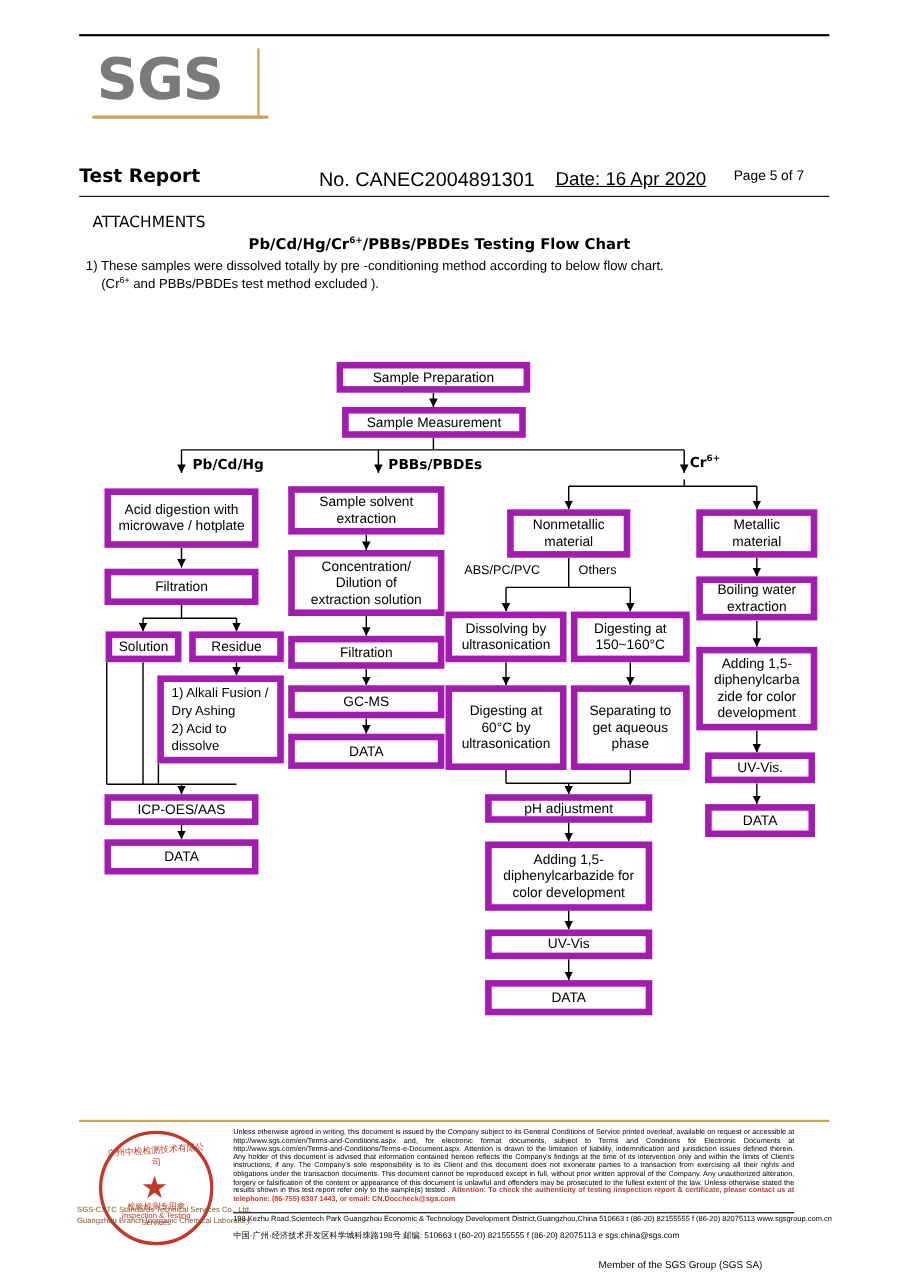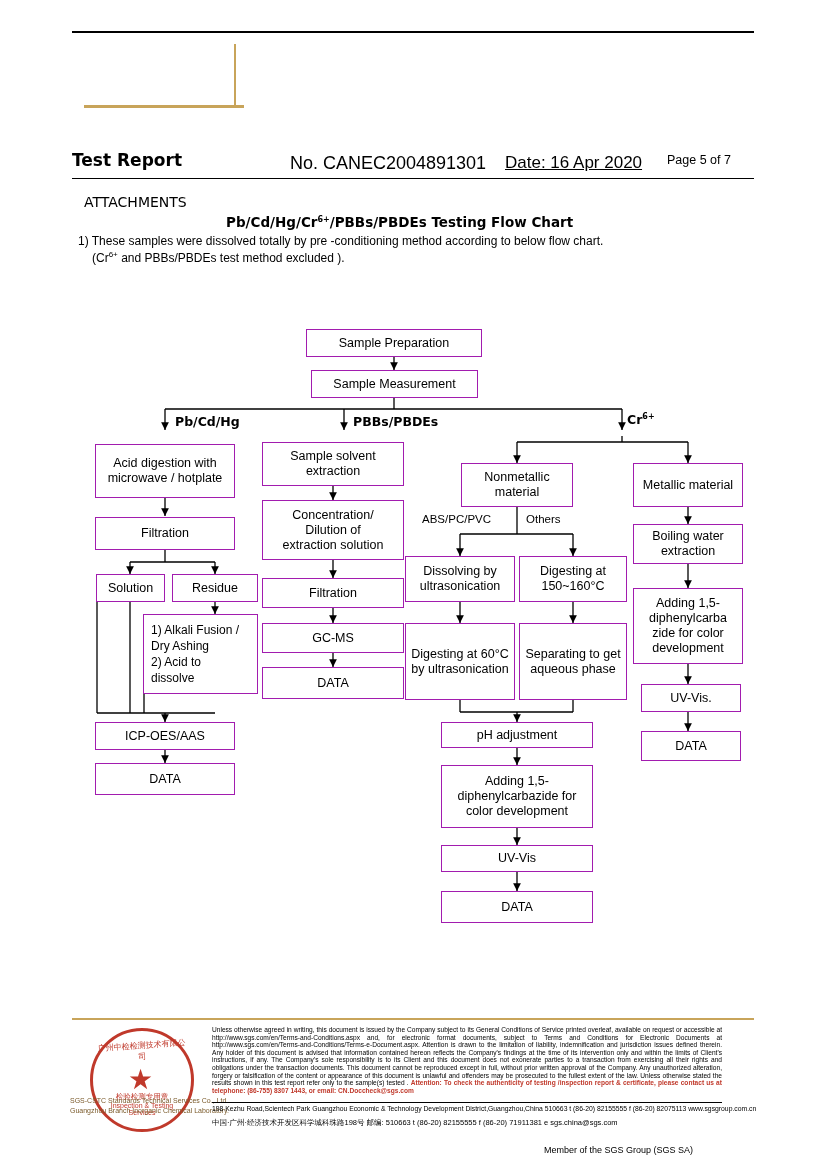--- a/index.html
+++ b/index.html
@@ -136,21 +136,21 @@
   
   #flow {
     position: absolute;
     left: 0;
     top: 0;
     width: 826px;
     height: 1168px;
   }
   .node {
     position: absolute;
-    border: 1px solid #a21caf;
+    border: 6px solid #a21caf;
     background: #fff;
     box-sizing: border-box;
     display: flex;
     align-items: center;
     justify-content: center;
     text-align: center;
     font-size: 12.5px;
     line-height: 15px;
     padding: 2px 4px;
     white-space: pre-line;
@@ -280,20 +280,21 @@
     font-size: 9px;
     padding-left: 14px;
   }
 </style>
 </head>
 <body>
 
 <div class="hr-top"></div>
 
 <div class="logo">
+  <div class="logo-text">SGS</div>
   <div class="logo-tick"></div>
   <div class="logo-bar"></div>
 </div>
 
 <div class="title-row">
   <div class="title-report">Test Report</div>
   <div class="title-no">No. CANEC2004891301</div>
   <div class="title-date">Date: 16 Apr 2020</div>
   <div class="title-page">Page 5 of 7</div>
 </div>
@@ -443,14 +444,14 @@
 <div class="stamp-line" style="left:70px; top:1107px;">Guangzhou Branch Inorganic Chemical Laboratory.</div>
 
 <div class="legal">
   <span>Unless otherwise agreed in writing, this document is issued by the Company subject to its General Conditions of Service printed overleaf, available on request or accessible at http://www.sgs.com/en/Terms-and-Conditions.aspx and, for electronic format documents, subject to Terms and Conditions for Electronic Documents at http://www.sgs.com/en/Terms-and-Conditions/Terms-e-Document.aspx. Attention is drawn to the limitation of liability, indemnification and jurisdiction issues defined therein. Any holder of this document is advised that information contained hereon reflects the Company's findings at the time of its intervention only and within the limits of Client's instructions, if any. The Company's sole responsibility is to its Client and this document does not exonerate parties to a transaction from exercising all their rights and obligations under the transaction documents. This document cannot be reproduced except in full, without prior written approval of the Company. Any unauthorized alteration, forgery or falsification of the content or appearance of this document is unlawful and offenders may be prosecuted to the fullest extent of the law. Unless otherwise stated the results shown in this test report refer only to the sample(s) tested .</span>
   <span class="attn">Attention: To check the authenticity of testing /inspection report &amp; certificate, please contact us at telephone: (86-755) 8307 1443,</span>
   <span class="attn">or email: CN.Doccheck@sgs.com</span>
 </div>
 
 <div class="addr-hr"></div>
 <div class="addr-en">198 Kezhu Road,Scientech Park Guangzhou Economic &amp; Technology Development District,Guangzhou,China  510663   t (86-20) 82155555   f (86-20) 82075113   www.sgsgroup.com.cn</div>
-<div class="addr-cn">中国·广州·经济技术开发区科学城科珠路198号                    邮编: 510663    t (86-20) 82155555   f (86-20) 71911381   e sgs.china@sgs.com</div>
+<div class="addr-cn">中国·广州·经济技术开发区科学城科珠路198号                    邮编: 510663    t (60-20) 82155555   f (86-20) 82075113   e sgs.china@sgs.com</div>
 <div class="member">Member of the SGS Group (SGS SA)</div>
 
 </body></html>

